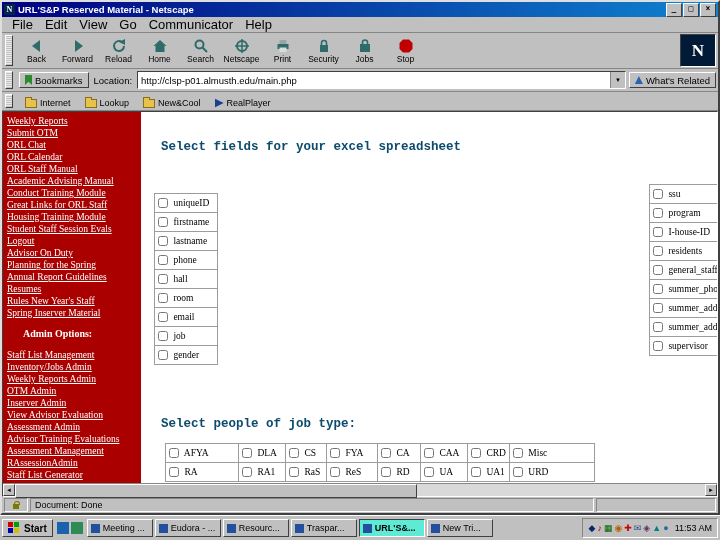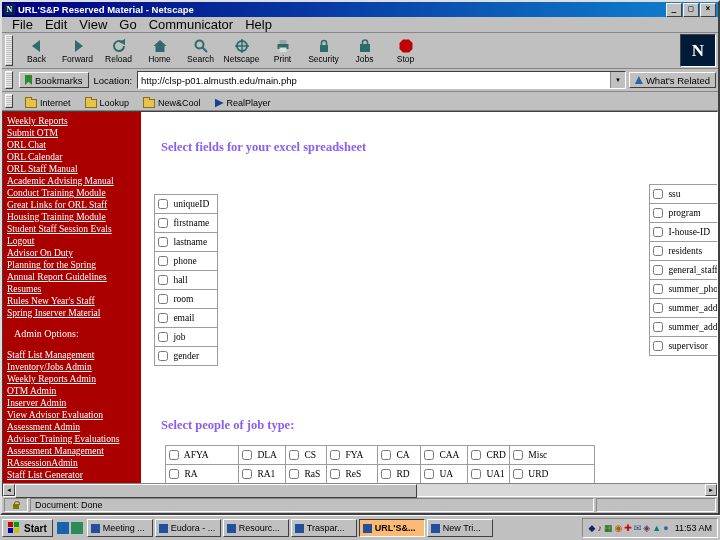--- a/index.html
+++ b/index.html
@@ -37,23 +37,23 @@
   .pbtn{height:13px;display:flex;align-items:flex-end;gap:3px;padding:0 5px;background:#c0c0c0;border:none;font-size:9px;font-family:inherit;white-space:nowrap;flex:none}
   .folder-icon{width:10px;height:7px;background:#e8c34a;border:1px solid #8a6d1f;position:relative;margin-top:2px}
   .folder-icon::before{content:"";position:absolute;top:-3px;left:-1px;width:5px;height:2px;background:#e8c34a;border:1px solid #8a6d1f;border-bottom:none}
   .rp-icon{width:9px;height:9px;background:#1a3f8f;clip-path:polygon(0 0,100% 50%,0 100%)}
 
   
   .content{flex:1;display:flex;flex-direction:column;border:1px solid;border-color:#404040 #fff #fff #404040;min-height:0}
   .content-row{flex:1;display:flex;min-height:0}
   .sidebar{width:130px;flex:none;background:#aa0000;color:#fff;padding:3px 4px;font-family:"Liberation Serif",serif;overflow:hidden}
   .slink{display:block;color:#fff;text-decoration:underline;font-size:9.5px;line-height:12px;white-space:nowrap;overflow:hidden;cursor:pointer}
-  .admin-header{font-weight:normal;font-size:10px;line-height:12px;margin:9px 7px;color:#fff}
+  .admin-header{font-weight:bold;font-size:10px;line-height:12px;margin:9px 16px;color:#fff}
   .main{flex:1;background:#fff;position:relative;overflow:hidden;font-family:"Liberation Serif",serif;min-width:0}
-  .page-heading{color:#8b5cf6;font-size:12.5px;font-weight:bold;margin:0;font-family:Liberation Serif, serif}
+  .page-heading{color:#0c4a6e;font-size:12.5px;font-weight:bold;margin:0;font-family:Liberation Mono, monospace}
   .fields-heading{margin:28px 0 0 20px}
   .jobs-heading{margin:52px 0 0 20px}
   table{border-collapse:collapse}
   .fields-table{margin:39px 0 0 13px}
   .fields-table td,.jobs-table td{border:1px solid #9c9c9c;height:18px;padding:0 3px;font-size:9.5px;white-space:nowrap;overflow:hidden}
   .fields-table td{width:56px;max-width:62px}
   .right-fields{position:absolute;top:72px;left:508px;margin:0}
   .right-fields td{width:72px;max-width:78px}
   .cb{width:10px;height:10px;margin:0 3px 0 0;vertical-align:middle}
   .jobs-table{margin:12px 0 0 24px}
@@ -87,21 +87,21 @@
   .win-flag i{display:block}
   .win-flag i:nth-child(1){background:#d00000}
   .win-flag i:nth-child(2){background:#00a000}
   .win-flag i:nth-child(3){background:#0000b0}
   .win-flag i:nth-child(4){background:#d0c000}
   .ql{display:flex;gap:2px;align-items:center;flex:none;padding:0 2px}
   .ql-icon{width:12px;height:12px;flex:none}
   .tasks{display:flex;gap:2px;flex:none}
   .task-btn{width:66px;height:18px;display:flex;align-items:center;gap:3px;padding:0 3px;background:#c0c0c0;border:1px solid;border-color:#fff #404040 #404040 #fff;font-size:9px;overflow:hidden;white-space:nowrap;font-family:inherit}
   .task-btn .task-icon{width:9px;height:9px;background:#234f9c;flex:none}
-  .tasks .task-btn:nth-child(5){border-color:#404040 #fff #fff #404040;background:#fdba74;font-weight:bold}
+  .tasks .task-btn:nth-child(5){border-color:#404040 #fff #fff #404040;background:#5eead4;font-weight:bold}
   .tray{margin-left:auto;height:18px;border:1px solid;border-color:#868686 #fff #fff #868686;display:flex;align-items:center;gap:3px;padding:0 5px;font-size:9px;flex:none}
   .tray-icons{display:flex;gap:2px;align-items:center}
   .tray-icon{font-size:9px;line-height:1}
   .tray-icons .tray-icon:nth-child(1){color:#0a246a}
   .tray-icons .tray-icon:nth-child(2){color:#b00000}
   .tray-icons .tray-icon:nth-child(3){color:#006600}
   .tray-icons .tray-icon:nth-child(4){color:#b06000}
   .tray-icons .tray-icon:nth-child(5){color:#cc0000}
   .tray-icons .tray-icon:nth-child(6){color:#204a87}
   .tray-icons .tray-icon:nth-child(7){color:#5c3566}

